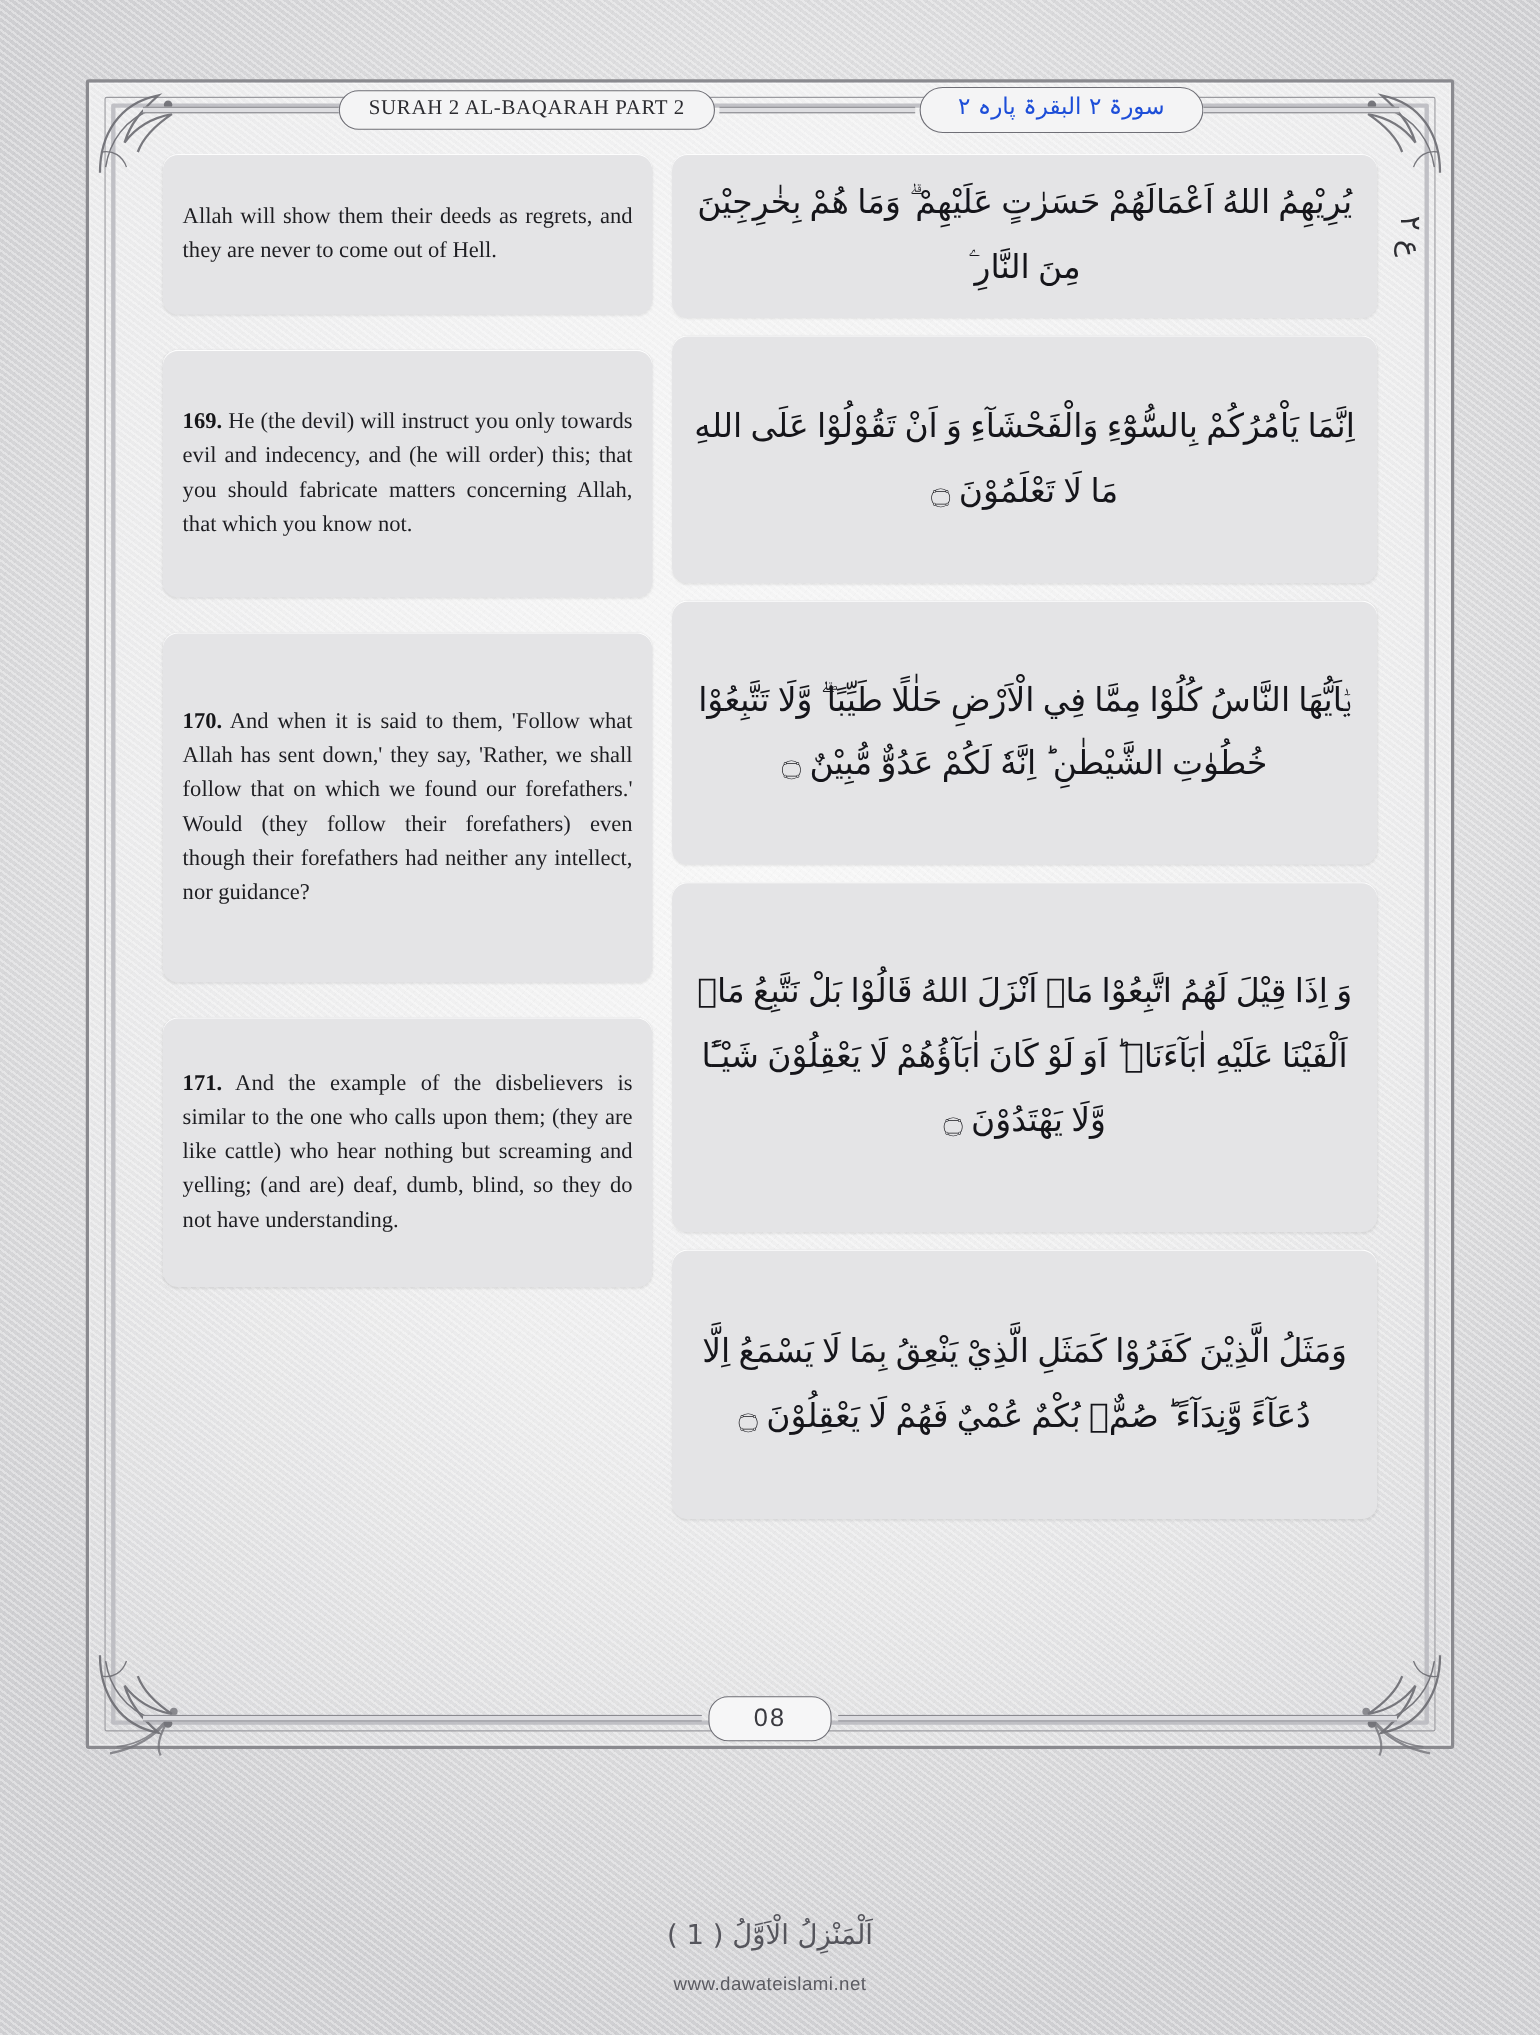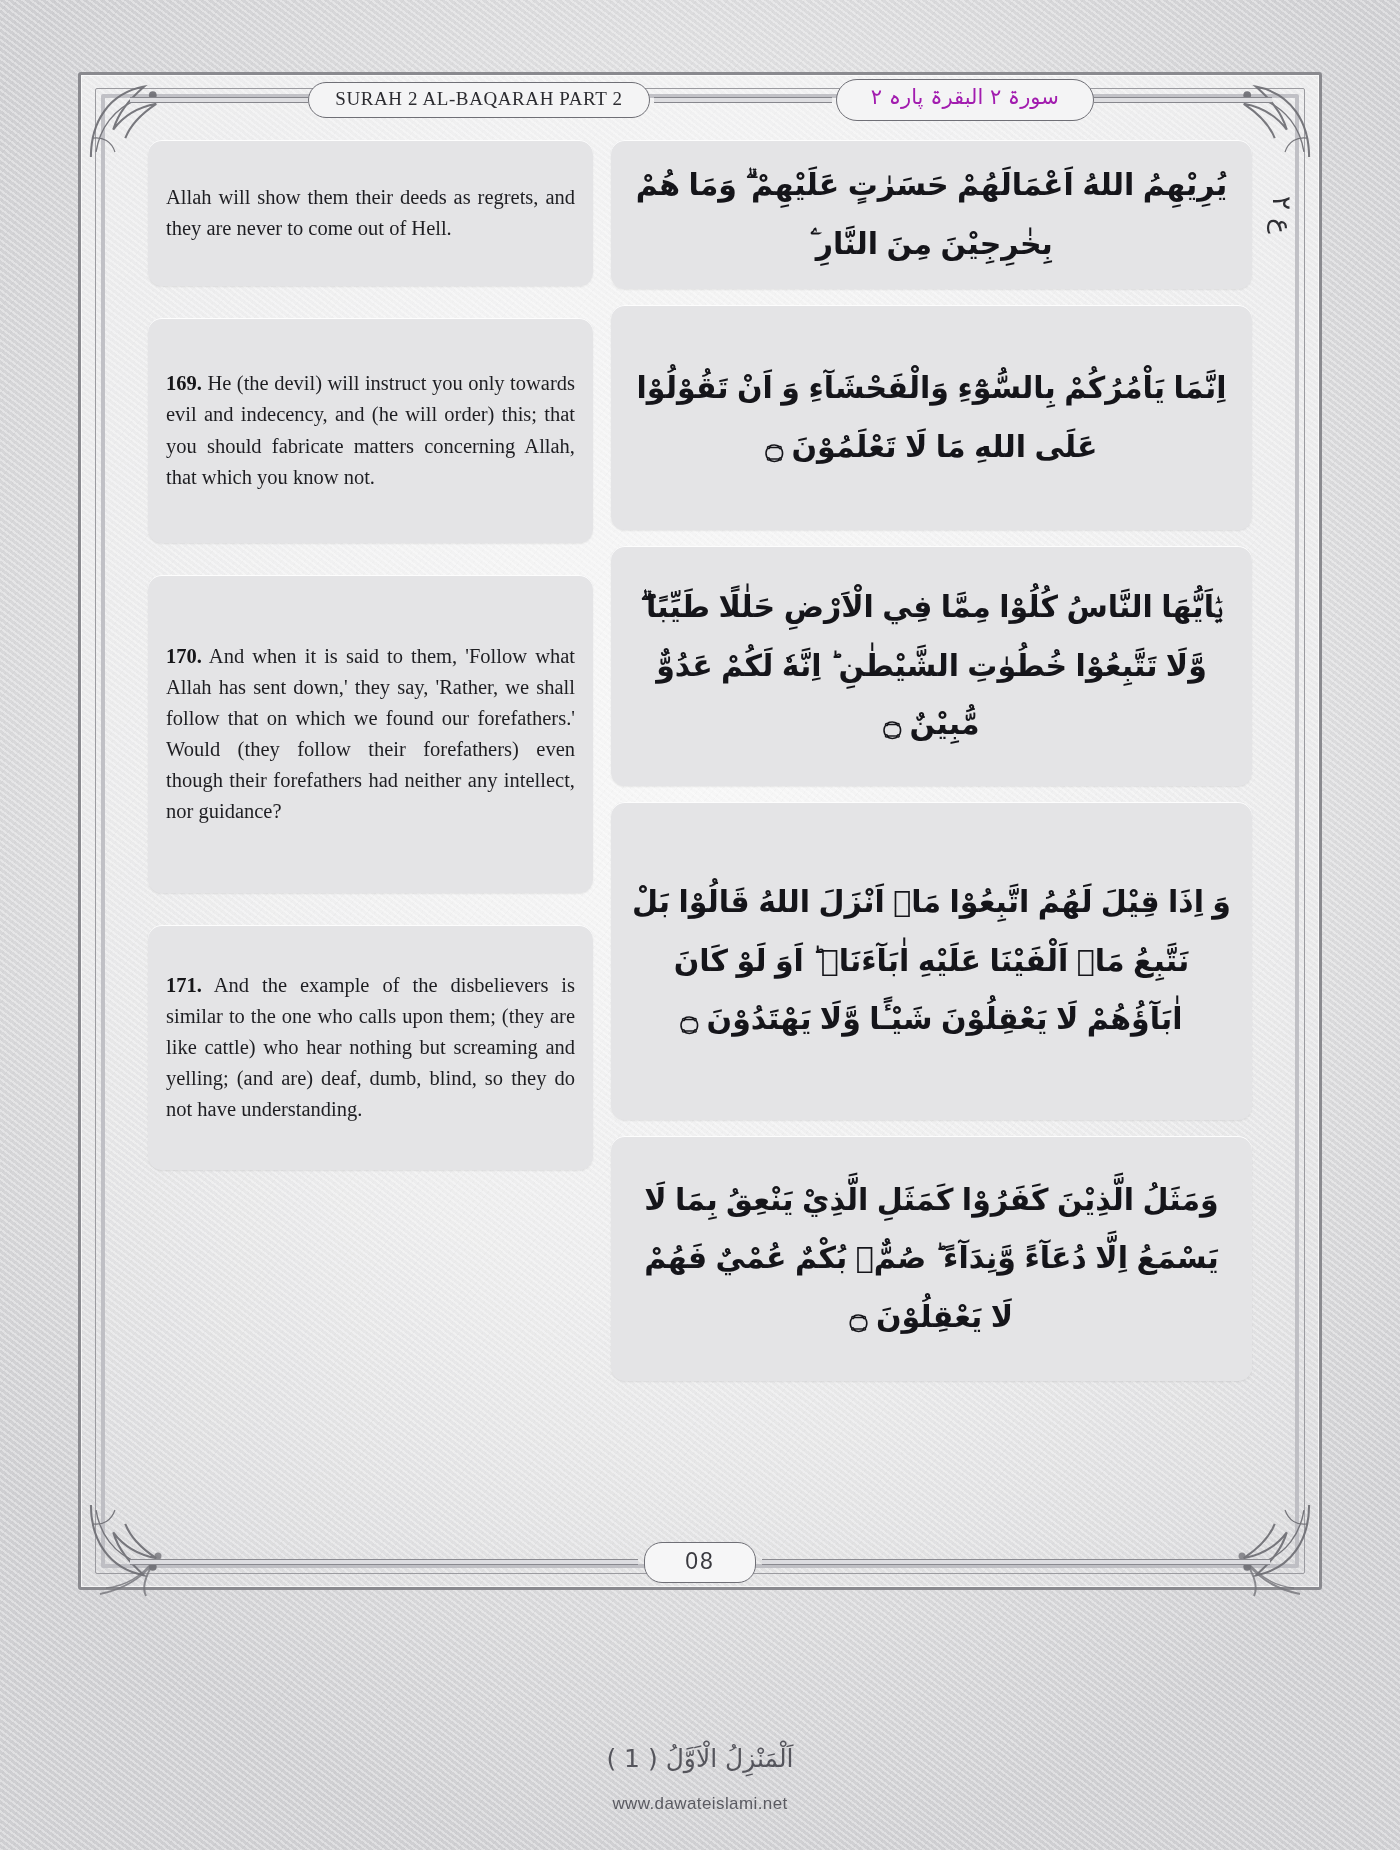--- a/index.html
+++ b/index.html
@@ -98,21 +98,21 @@
   .surah-title {
     font-family: "Liberation Serif", serif;
     font-size: 19px;
     letter-spacing: .6px;
     color: #2c2c31;
     font-weight: 400;
   }
   .surah-title-ar {
     font-family: "DejaVu Sans", sans-serif;
     font-size: 21px;
-    color: #a21caf;
+    color: #1d4ed8;
     direction: rtl;
     line-height: 1.5;
     margin-top: 45px;
   }
 
   
   .ruku-marker {
     position: absolute;
     right: 104px;
     top: 196px;
@@ -163,21 +163,21 @@
   }
 
   .ar-text {
     font-family: "DejaVu Sans", sans-serif;
     font-size: 30px;
     line-height: 1.95;
     color: #15151a;
     direction: rtl;
     text-align: center;
     width: 100%;
-    font-weight: 700;
+    font-weight: 400;
     word-spacing: -2px;
   }
 
   
   .b1 { flex: 0 0 146px; }
   .b2 { flex: 0 0 240px; }
   .b3 { flex: 0 0 225px; }
   .b4 { flex: 0 0 318px; }
   .b5 { flex: 0 0 245px; }
 

